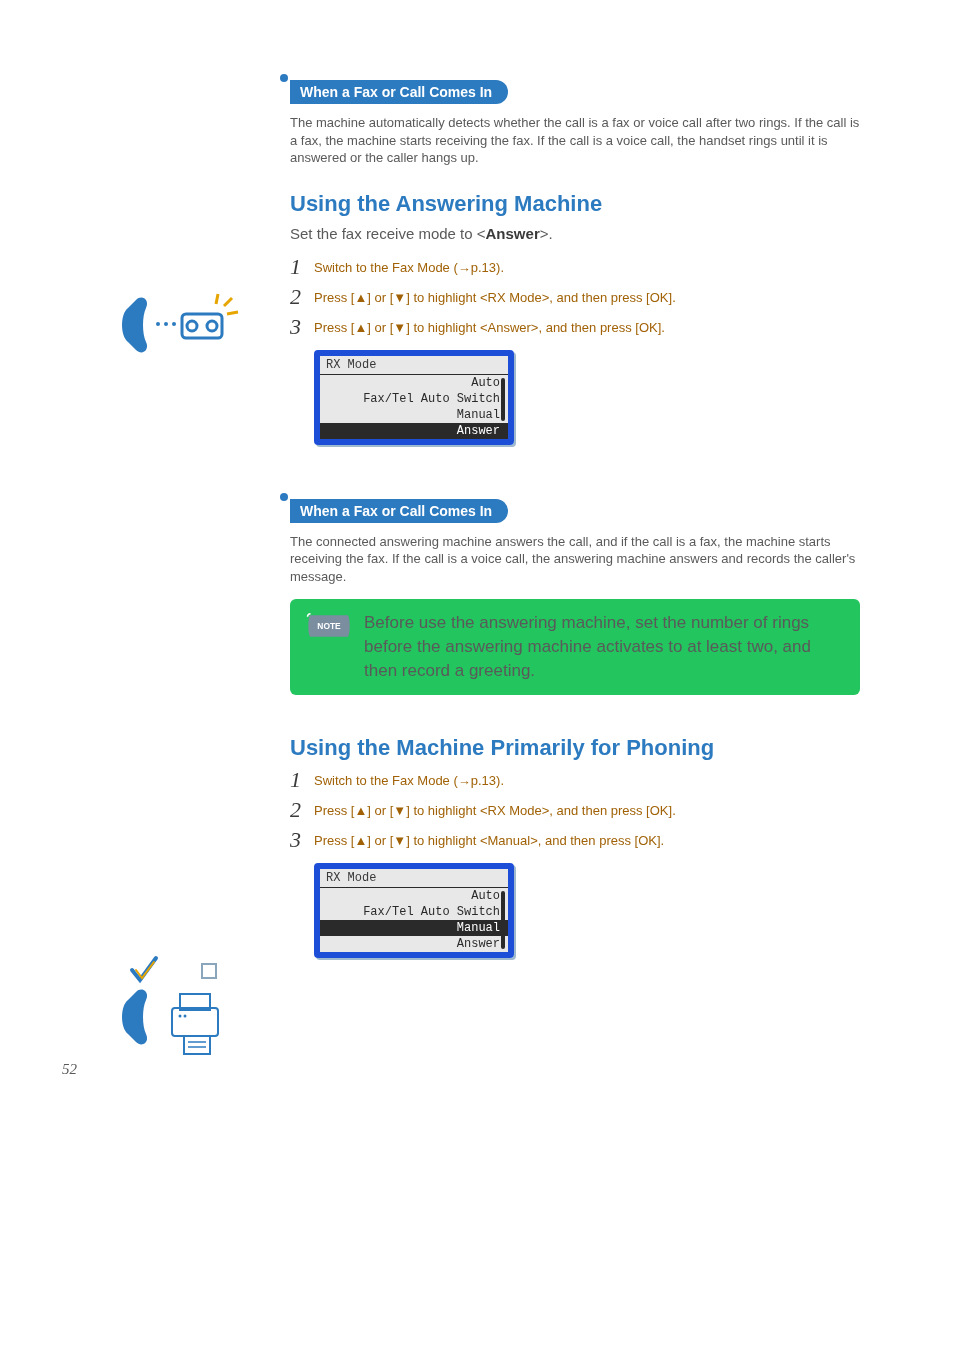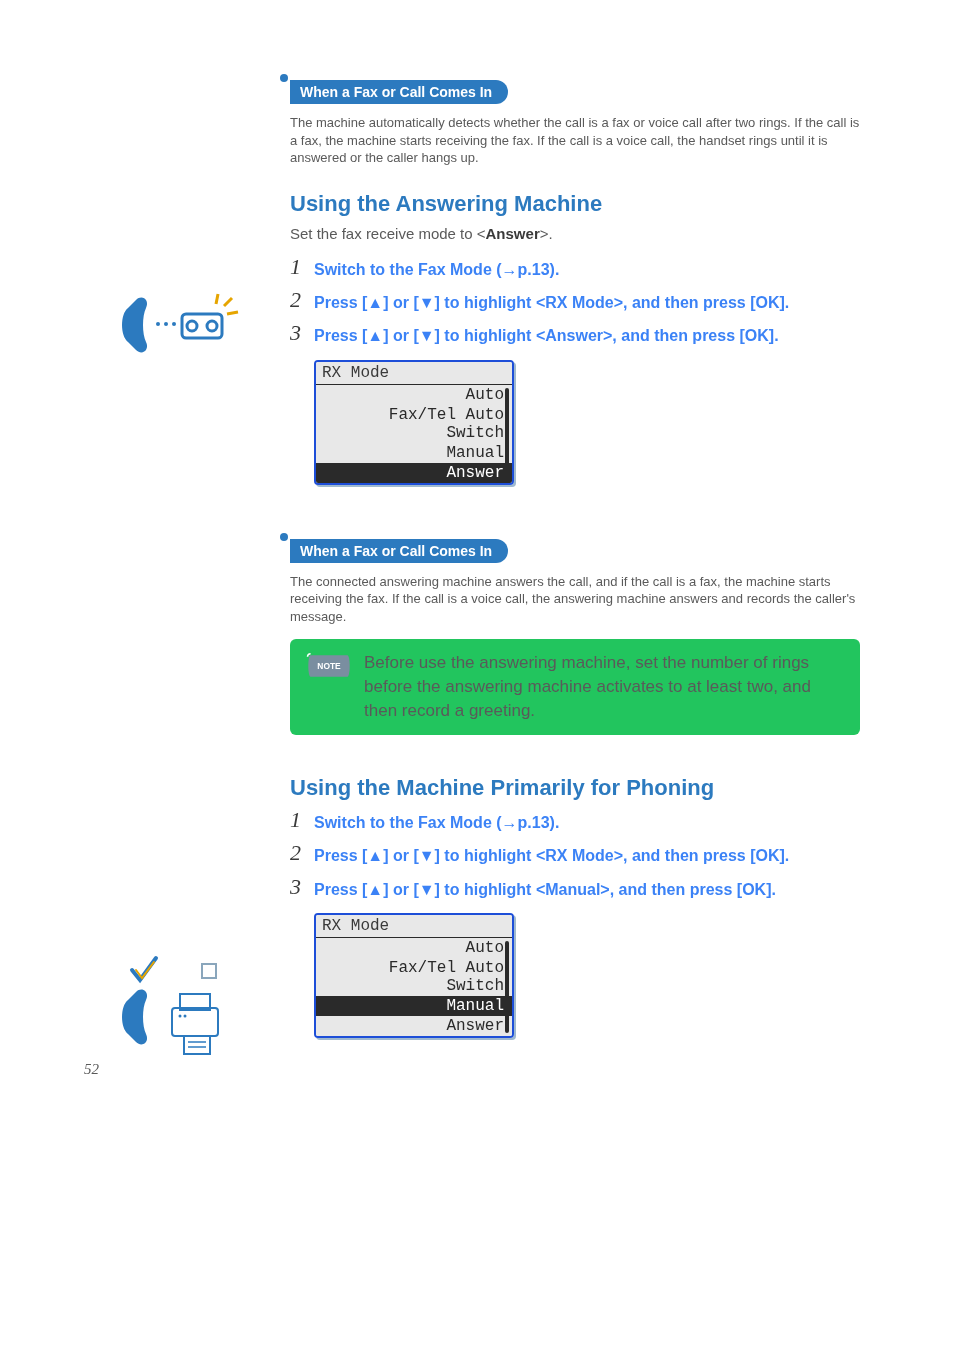--- a/index.html
+++ b/index.html
@@ -53,34 +53,34 @@
   .step-num {
     font-family: Georgia, "Times New Roman", serif;
     font-style: italic;
     font-size: 22px;
     color: #3a3a3a;
     width: 24px;
     flex: 0 0 24px;
     line-height: 1;
   }
   .step-text {
-    font-size: 16px;
-    font-weight: 700;
-    color: #3b82f6;
+    font-size: 13px;
+    font-weight: 400;
+    color: #a16207;
     line-height: 1.4;
     padding-top: 3px;
   }
   
   .lcd {
     margin: 6px 0 24px 24px;
     width: 200px;
-    border: 2px solid #1d4ed8;
+    border: 6px solid #1d4ed8;
     border-radius: 4px;
     font-family: "Courier New", monospace;
-    font-size: 16px;
+    font-size: 12px;
     overflow: hidden;
     position: relative;
     box-shadow: 2px 2px 0 #9fb9cf;
   }
   .lcd-title {
     background: #e8e8e8;
     border-bottom: 1px solid #2a2a2a;
     padding: 2px 6px;
     font-weight: 400;
   }
@@ -125,21 +125,21 @@
   }
   
   .side-ill {
     position: absolute;
     left: 110px;
     width: 140px;
     height: 90px;
   }
   .page-num {
     position: absolute;
-    left: 84px;
+    left: 62px;
     bottom: 36px;
     font-style: italic;
     font-family: Georgia, serif;
     font-size: 15px;
     color: #5a5a5a;
   }
   .gap { height: 30px; }
 </style>
 </head>
 <body>

